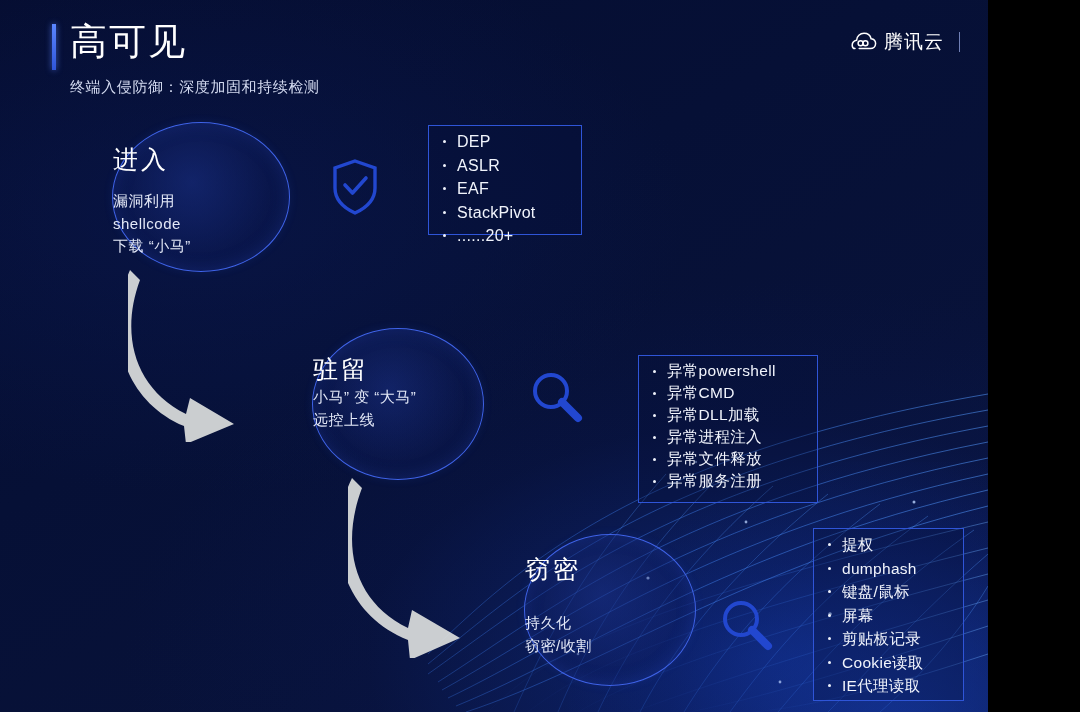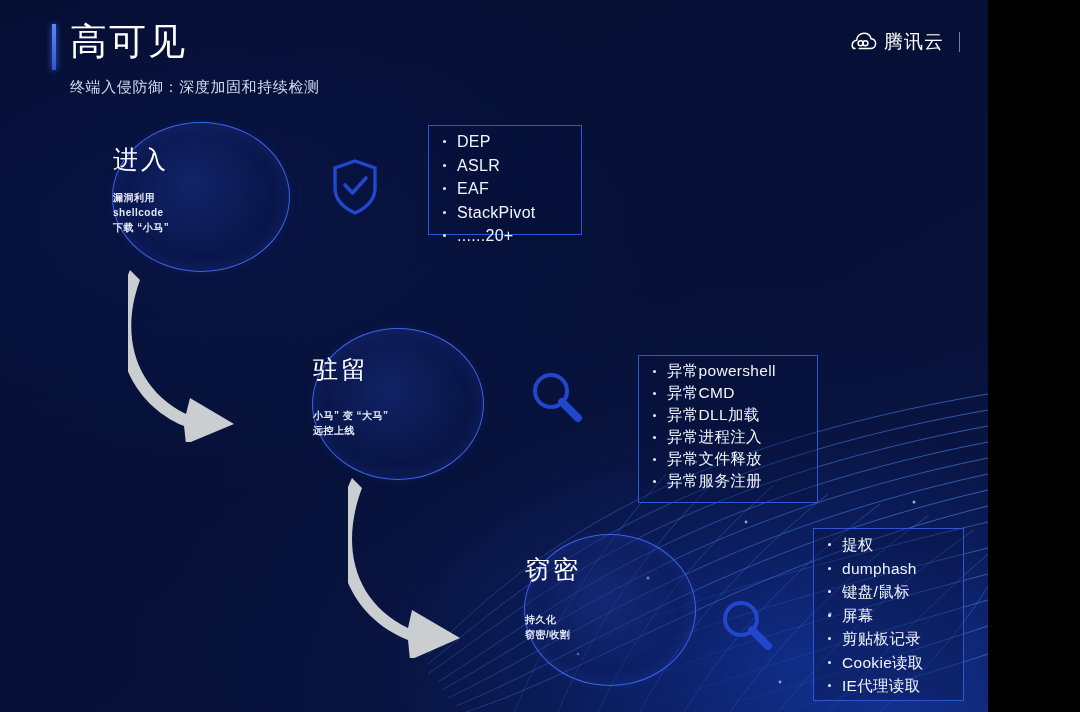--- a/index.html
+++ b/index.html
@@ -97,35 +97,34 @@
     box-shadow: 0 0 18px rgba(50,90,230,0.22) inset, 0 0 10px rgba(50,90,230,0.12);
     box-sizing: border-box;
   }
   .stage-name {
     font-size: 25px;
     color: #ffffff;
     letter-spacing: 3px;
     font-weight: 400;
   }
   .stage-desc {
-    font-size: 10px;
+    font-size: 15px;
     line-height: 1.5;
     color: #e3e8f7;
     letter-spacing: 0.5px;
     white-space: pre-line;
-    font-weight: bold;
   }
 
   #stage-1 { left: 112px;  top: 122px; width: 178px; height: 150px; }
   #stage-1 .stage-name { margin-top: 20px; }
   #stage-1 .stage-desc { margin-top: 14px; }
 
   #stage-2 { left: 312px;  top: 328px; width: 172px; height: 152px; }
   #stage-2 .stage-name { margin-top: 24px; }
-  #stage-2 .stage-desc { margin-top: 22px; }
+  #stage-2 .stage-desc { }
 
   #stage-3 { left: 524px;  top: 534px; width: 172px; height: 152px; }
   #stage-3 .stage-name { margin-top: 18px; }
   #stage-3 .stage-desc { margin-top: 26px; }
 
   
   .detail-box {
     position: absolute;
     border: 1px solid #2f55d8;
     background: rgba(8,16,58,0.30);

